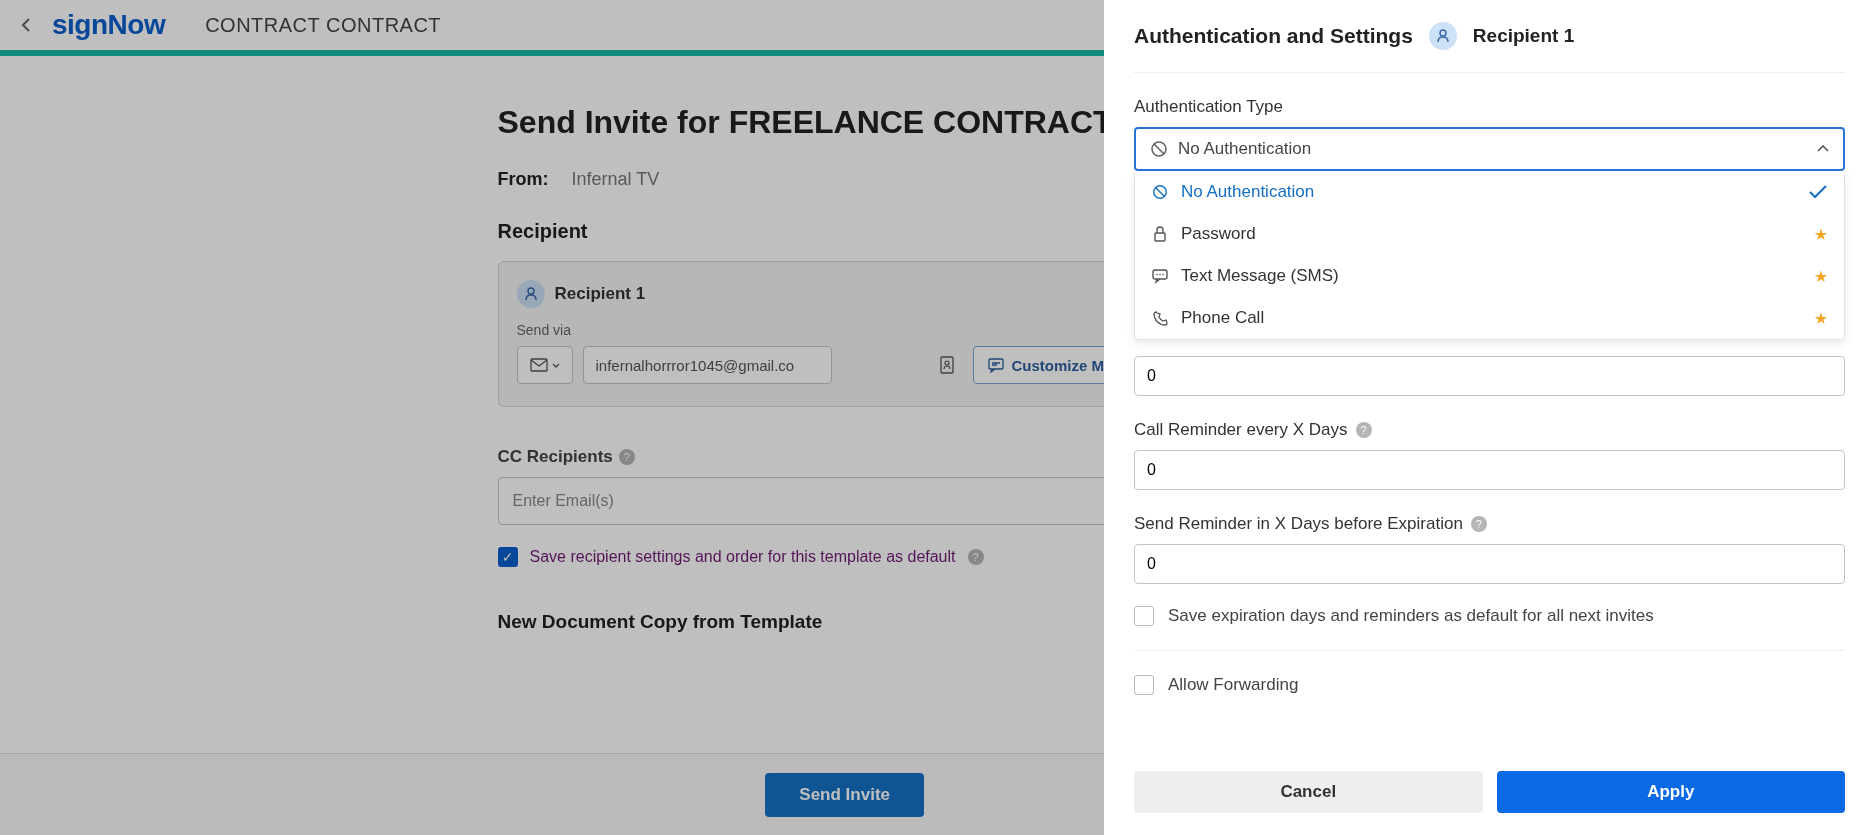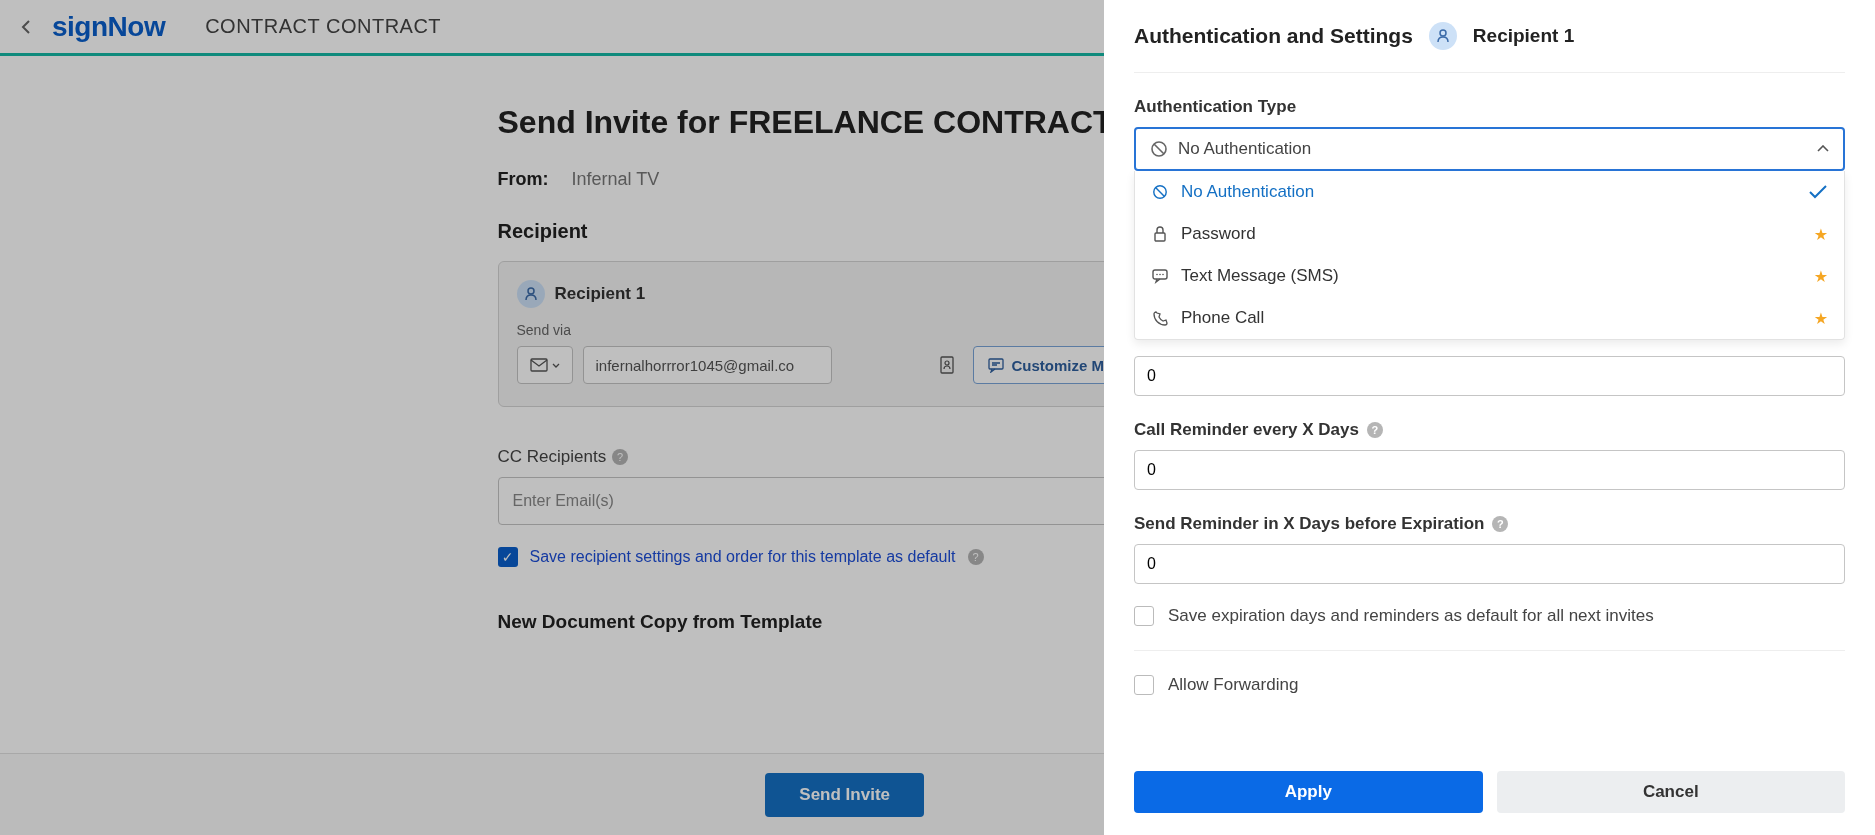--- a/index.html
+++ b/index.html
@@ -1,19 +1,19 @@
 <!DOCTYPE html>
 <html><head>
 <meta charset="utf-8">
 <style>
 * { margin:0; padding:0; box-sizing:border-box; font-family:-apple-system,BlinkMacSystemFont,'Segoe UI',Arial,sans-serif; }
 body { width:1875px; height:835px; background:#fff; position:relative; overflow:hidden; }
 .overlay { position:absolute; top:0; left:0; width:1104px; height:835px; background:rgba(0,0,0,0.25); z-index:5; }
 
-.header { height:56px; border-bottom:3px solid #14b8a6; display:flex; align-items:center; padding:0 16px; background:#fff; position:relative; z-index:1; }
+.header { height:56px; border-bottom:6px solid #14b8a6; display:flex; align-items:center; padding:0 16px; background:#fff; position:relative; z-index:1; }
 .back-btn { width:20px; height:20px; display:flex; align-items:center; justify-content:center; color:#555; cursor:pointer; margin-right:16px; }
 .logo { font-size:28px; font-weight:700; color:#0a5fcc; margin-right:40px; letter-spacing:-0.5px; }
 .doc-title { font-size:20px; color:#444; font-weight:400; letter-spacing:0.5px; }
 .steps { margin-left:auto; margin-right:80px; display:flex; align-items:center; gap:14px; }
 .step-item { display:flex; align-items:center; gap:8px; font-size:16px; color:#555; }
 .step-item.done .step-icon-circle { width:18px; height:18px; background:#2e7d32; border-radius:50%; display:flex; align-items:center; justify-content:center; color:#fff; font-size:12px; }
 .step-item.active .step-icon-circle { width:16px; height:16px; border:2px solid #0a5fcc; border-radius:50%; display:flex; align-items:center; justify-content:center; }
 .step-item.active .step-icon-circle::after { content:''; width:6px; height:6px; background:#0a5fcc; border-radius:50%; }
 .step-connector { width:24px; height:2px; background:#0a5fcc; }
 .close-btn { position:absolute; right:14px; top:8px; width:38px; height:38px; background:#fff; border:1px solid #ddd; border-radius:4px; display:flex; align-items:center; justify-content:center; font-size:20px; cursor:pointer; z-index:6; }
@@ -32,45 +32,45 @@
 .send-via-label { font-size:14px; color:#666; margin-bottom:8px; }
 .send-row { display:flex; gap:10px; align-items:center; }
 .channel-select { width:56px; height:38px; border:1px solid #c5c5c5; border-radius:4px; background:#fff; display:flex; align-items:center; justify-content:center; gap:4px; }
 .email-input { flex:0 0 380px; height:38px; border:1px solid #c5c5c5; border-radius:4px; background:#fff; padding:0 36px 0 12px; font-size:15px; color:#555; position:relative; }
 .email-wrap { position:relative; flex:0 0 380px; }
 .email-wrap .contacts-icon { position:absolute; right:8px; top:50%; transform:translateY(-50%); color:#666; }
 .customize-btn { height:38px; padding:0 14px; border:1px solid #7aa5d8; border-radius:4px; background:#fff; color:#2e5f9e; font-size:15px; font-weight:600; display:flex; align-items:center; gap:8px; }
 .gear-btn { width:38px; height:38px; border:1px solid #c5c5c5; border-radius:4px; background:#fff; display:flex; align-items:center; justify-content:center; color:#555; }
 
 .cc-label-row { display:flex; align-items:center; gap:6px; margin-bottom:10px; }
-.cc-label { font-size:17px; font-weight:400; color:#444; }
+.cc-label { font-size:17px; font-weight:700; color:#444; }
 .help-circle { width:16px; height:16px; border-radius:50%; background:#b5b5b5; color:#fff; font-size:11px; display:flex; align-items:center; justify-content:center; cursor:help; }
 .cc-input-wrap { position:relative; margin-bottom:22px; }
 .cc-input { width:100%; height:48px; border:1px solid #c5c5c5; border-radius:4px; padding:0 40px 0 14px; font-size:16px; background:#fff; }
 .cc-input::placeholder { color:#888; }
 .cc-contacts-icon { position:absolute; right:10px; top:50%; transform:translateY(-50%); color:#555; }
 
 .checkbox-row { display:flex; align-items:center; gap:12px; margin-bottom:44px; }
 .checkbox { width:20px; height:20px; border-radius:3px; background:#0a5fcc; display:flex; align-items:center; justify-content:center; color:#fff; font-size:14px; }
 .checkbox.empty { background:#fff; border:1px solid #bbb; }
-.checkbox-label { font-size:16px; color:#1d4ed8; }
+.checkbox-label { font-size:16px; color:#701a75; }
 
 .new-doc-h { font-size:19px; font-weight:700; color:#222; }
 
 .footer-bar { position:absolute; left:0; bottom:0; width:1104px; height:82px; border-top:1px solid #e0e0e0; background:#fafafa; display:flex; align-items:center; justify-content:flex-end; padding-right:180px; z-index:2; }
 .send-invite-btn { background:#1470c4; color:#fff; font-size:17px; font-weight:600; border:none; border-radius:4px; padding:12px 34px; }
 
 
 .panel { position:absolute; top:0; right:0; width:771px; height:835px; background:#fff; z-index:10; padding:22px 30px 0 30px; display:flex; flex-direction:column; }
 .panel-head { display:flex; align-items:center; gap:16px; padding-bottom:22px; border-bottom:1px solid #eee; }
 .panel-title { font-size:21px; font-weight:700; color:#222; }
 .panel-avatar { width:28px; height:28px; background:#cde1f7; border-radius:50%; display:flex; align-items:center; justify-content:center; }
 .panel-recipient { font-size:19px; font-weight:600; color:#222; }
 
-.field-label { font-size:17px; font-weight:700; color:#333; margin-top:24px; margin-bottom:10px; display:flex; align-items:center; gap:8px; }
+.field-label { font-size:17px; font-weight:400; color:#333; margin-top:24px; margin-bottom:10px; display:flex; align-items:center; gap:8px; }
 .auth-select { width:100%; height:44px; border:2px solid #2874d6; border-radius:4px; padding:0 14px; display:flex; align-items:center; gap:10px; font-size:17px; color:#444; position:relative; cursor:pointer; }
 .chevron-up { margin-left:auto; color:#555; }
 
 .dropdown { border:1px solid #e2e2e2; border-top:none; border-radius:0 0 4px 4px; box-shadow:0 4px 10px rgba(0,0,0,0.08); margin-bottom:6px; }
 .dropdown-item { height:42px; padding:0 16px; display:flex; align-items:center; gap:12px; font-size:17px; color:#333; cursor:pointer; }
 .dropdown-item.selected { color:#1470c4; }
 .dropdown-item .item-icon { width:18px; display:flex; justify-content:center; color:#555; }
 .dropdown-item.selected .item-icon { color:#1470c4; }
 .dropdown-item .right-icon { margin-left:auto; color:#f5a623; font-size:16px; }
 .dropdown-item.selected .right-icon { color:#1470c4; font-size:18px; }
@@ -302,16 +302,16 @@
   </div>
 
   <div class="divider"></div>
 
   <div class="panel-check-row" style="margin-top:0;">
     <div class="checkbox empty"></div>
     <div class="panel-check-label">Allow Forwarding</div>
   </div>
 
   <div class="panel-footer">
+    <button class="panel-btn btn-cancel">Cancel</button>
     <button class="panel-btn btn-apply">Apply</button>
-    <button class="panel-btn btn-cancel">Cancel</button>
   </div>
 </div>
 
 </body></html>

